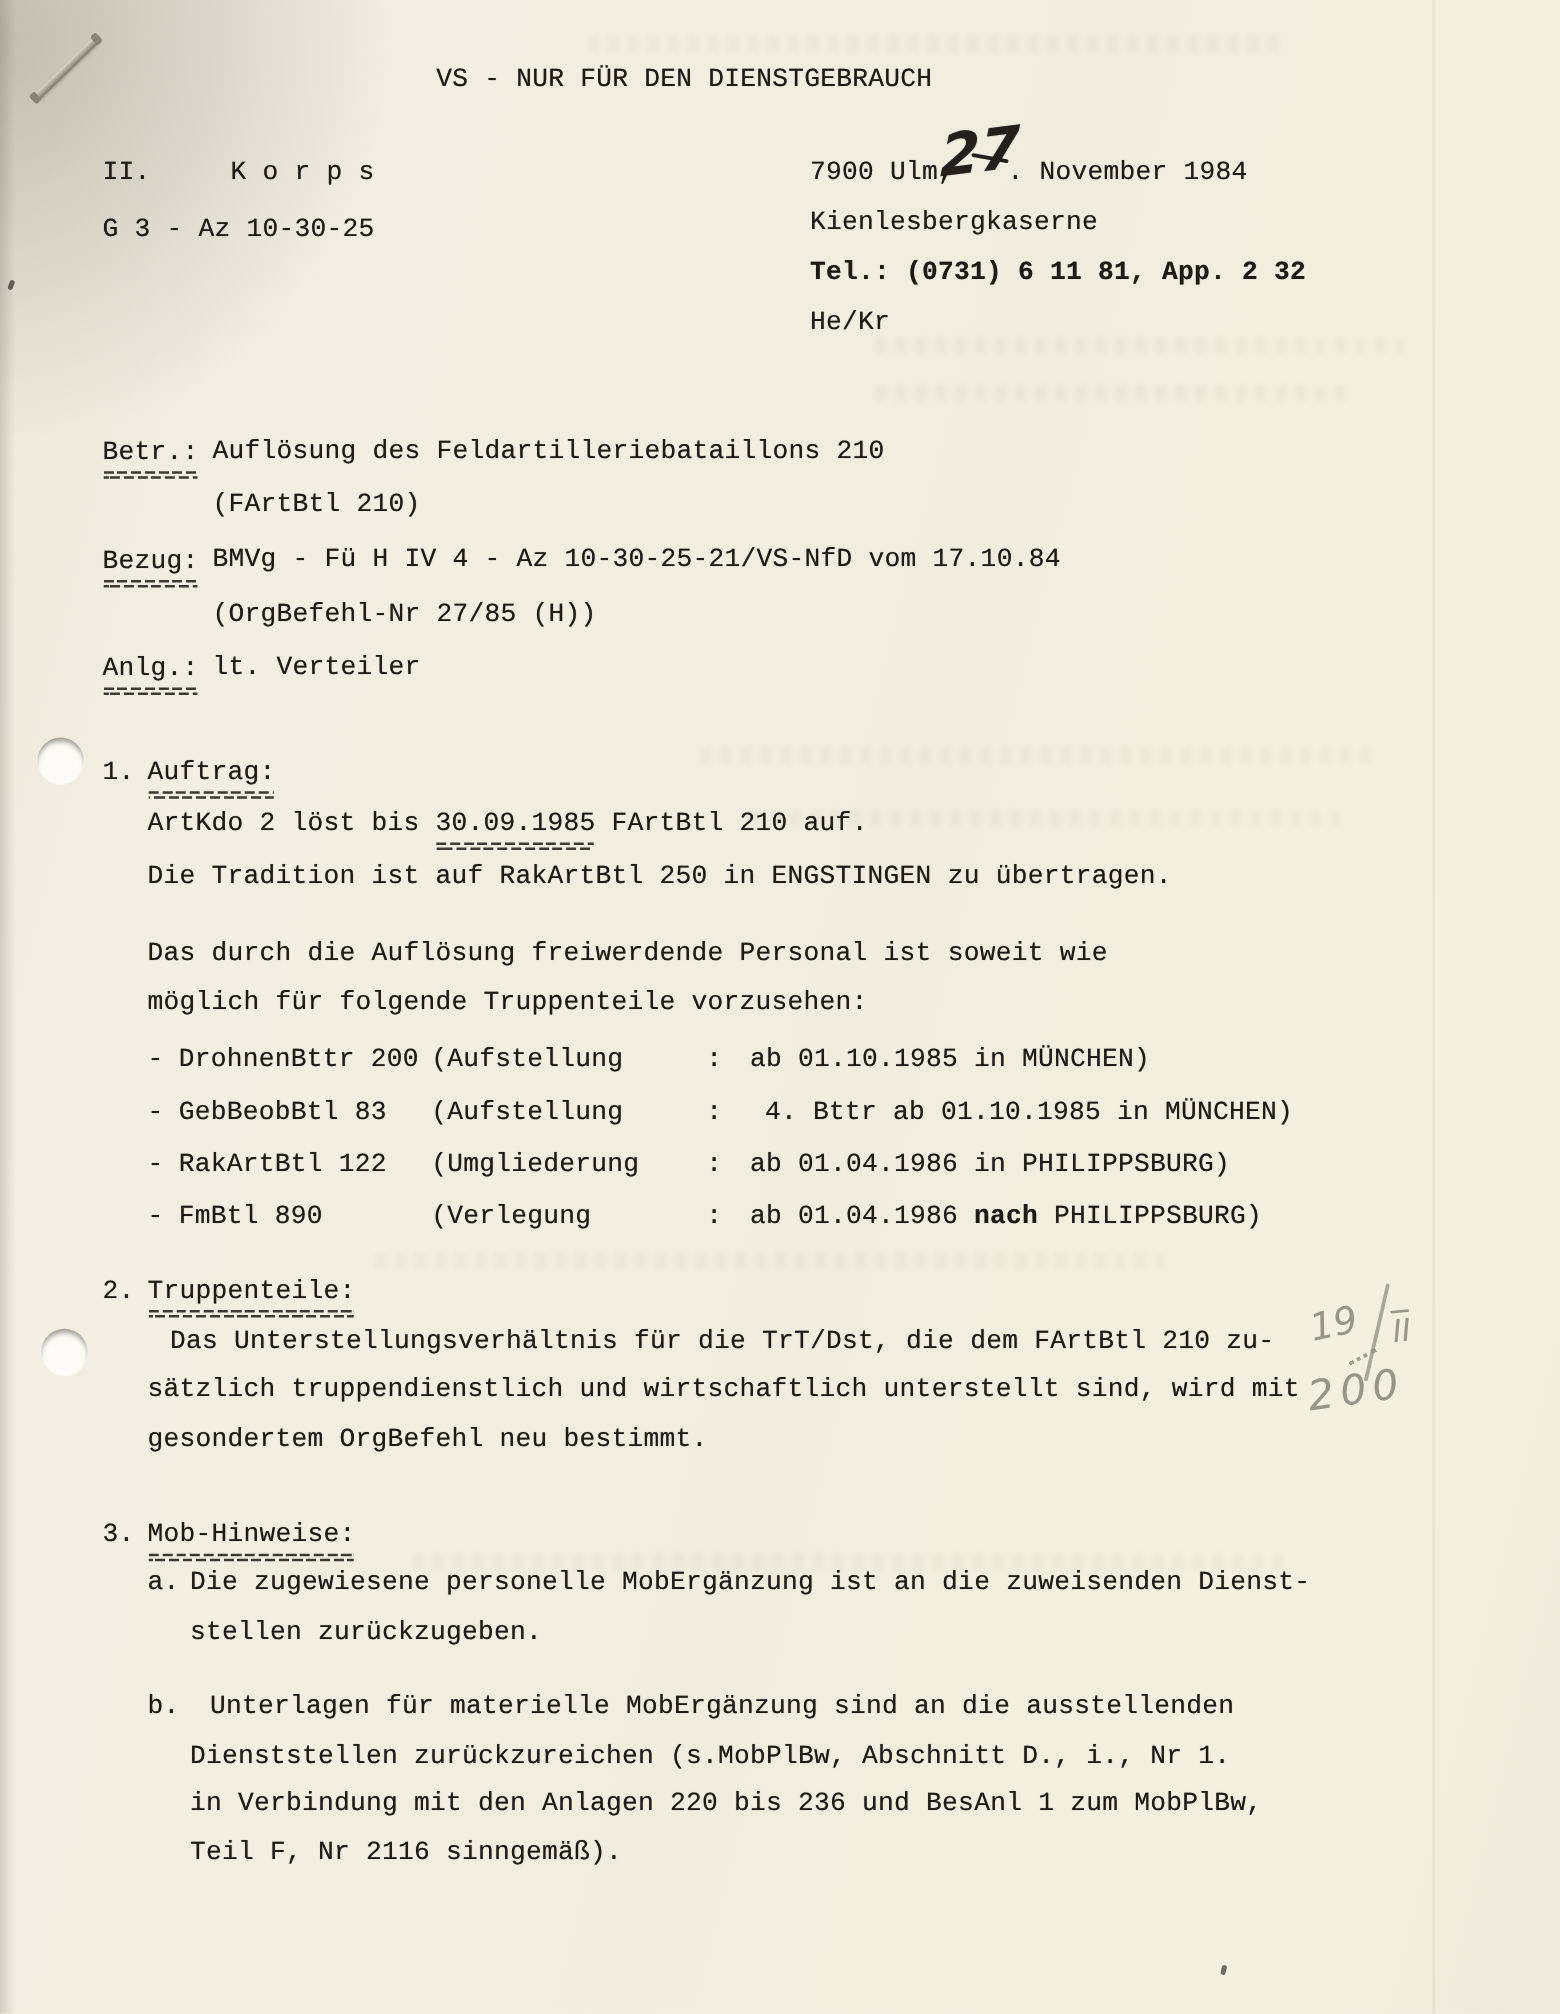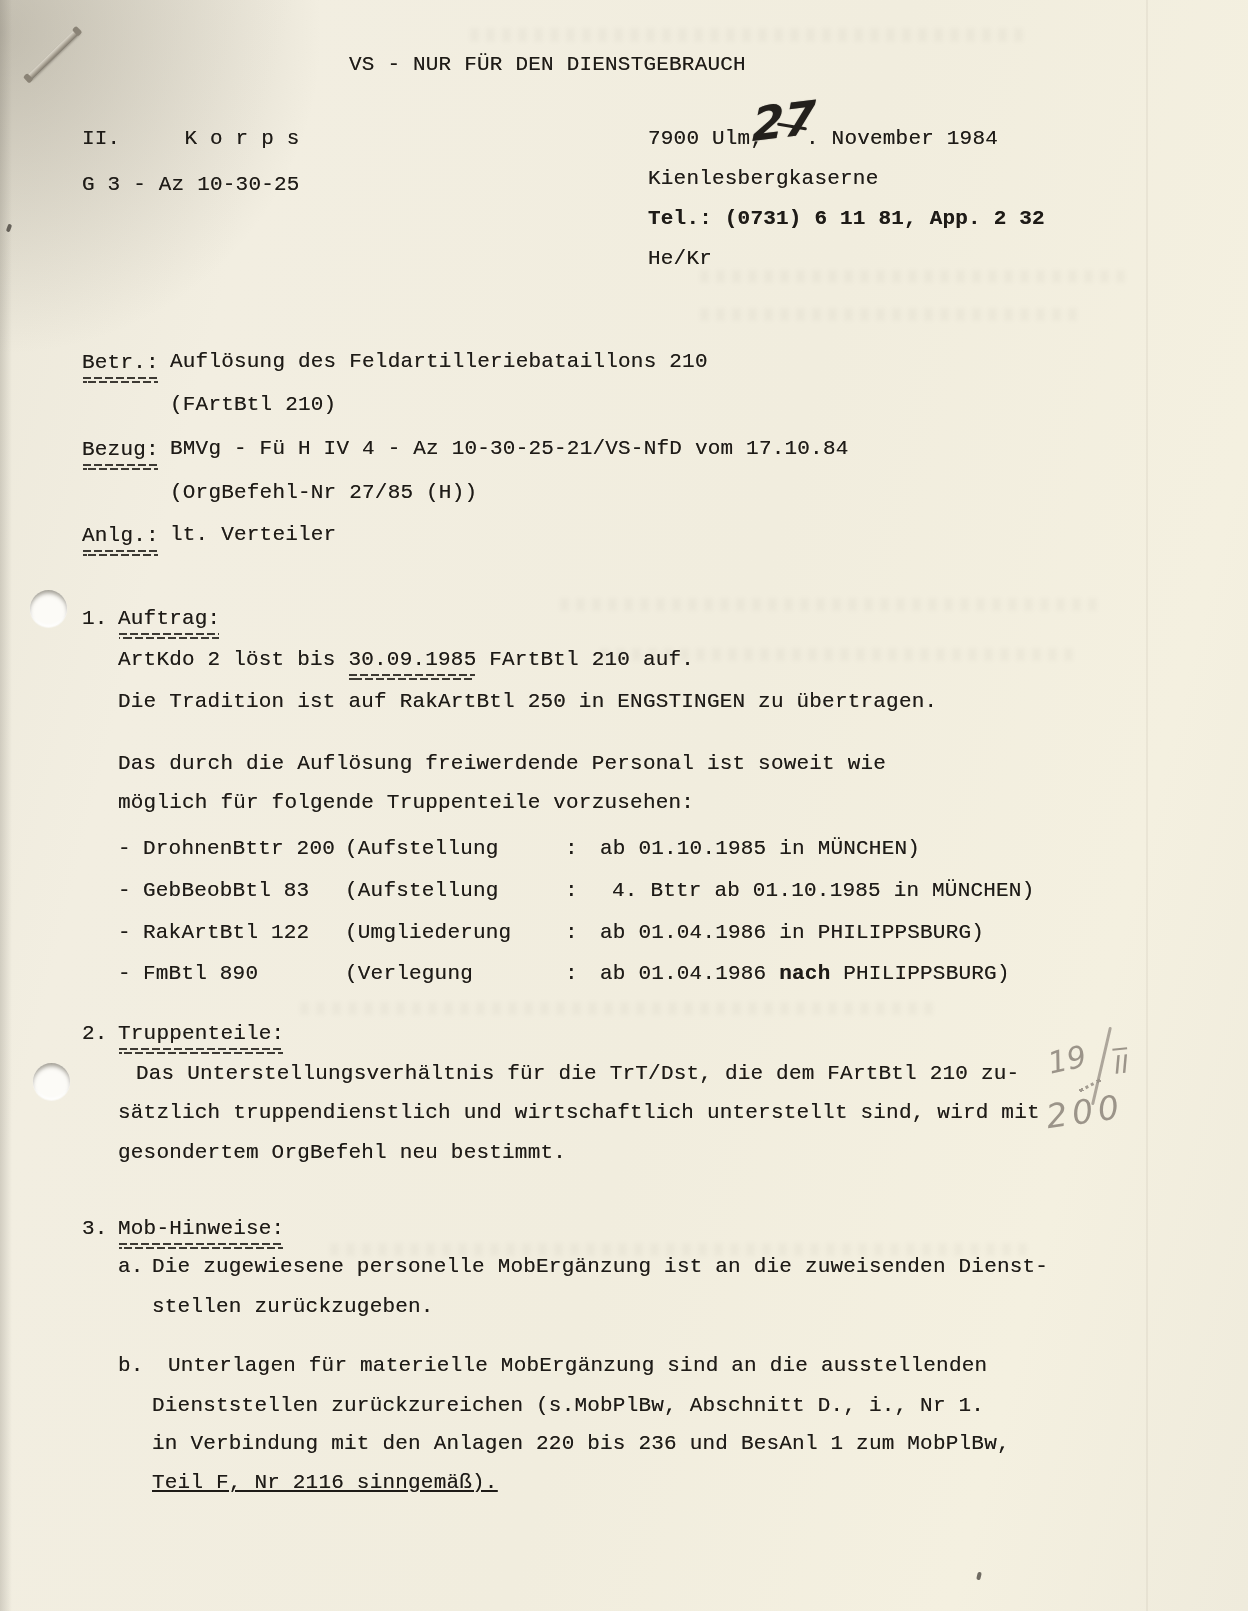--- a/index.html
+++ b/index.html
@@ -193,13 +193,13 @@
 <div class="t" style="left:118px;top:1216px;"><span class="uline">Mob-Hinweise:</span></div>
 
 <div class="t" style="left:118px;top:1254px;">a.</div>
 <div class="t" style="left:152px;top:1254px;">Die zugewiesene personelle MobErgänzung ist an die zuweisenden Dienst-</div>
 <div class="t" style="left:152px;top:1294px;">stellen zurückzugeben.</div>
 
 <div class="t" style="left:118px;top:1353px;">b.</div>
 <div class="t" style="left:168px;top:1353px;">Unterlagen für materielle MobErgänzung sind an die ausstellenden</div>
 <div class="t" style="left:152px;top:1393px;">Dienststellen zurückzureichen (s.MobPlBw, Abschnitt D., i., Nr 1.</div>
 <div class="t" style="left:152px;top:1431px;">in Verbindung mit den Anlagen 220 bis 236 und BesAnl 1 zum MobPlBw,</div>
-<div class="t" style="left:152px;top:1470px;text-decoration:underline;">Teil F, Nr 2116 sinngemäß).</div>
+<div class="t" style="left:152px;top:1470px;">Teil F, Nr 2116 sinngemäß).</div>
 
 </body></html>

